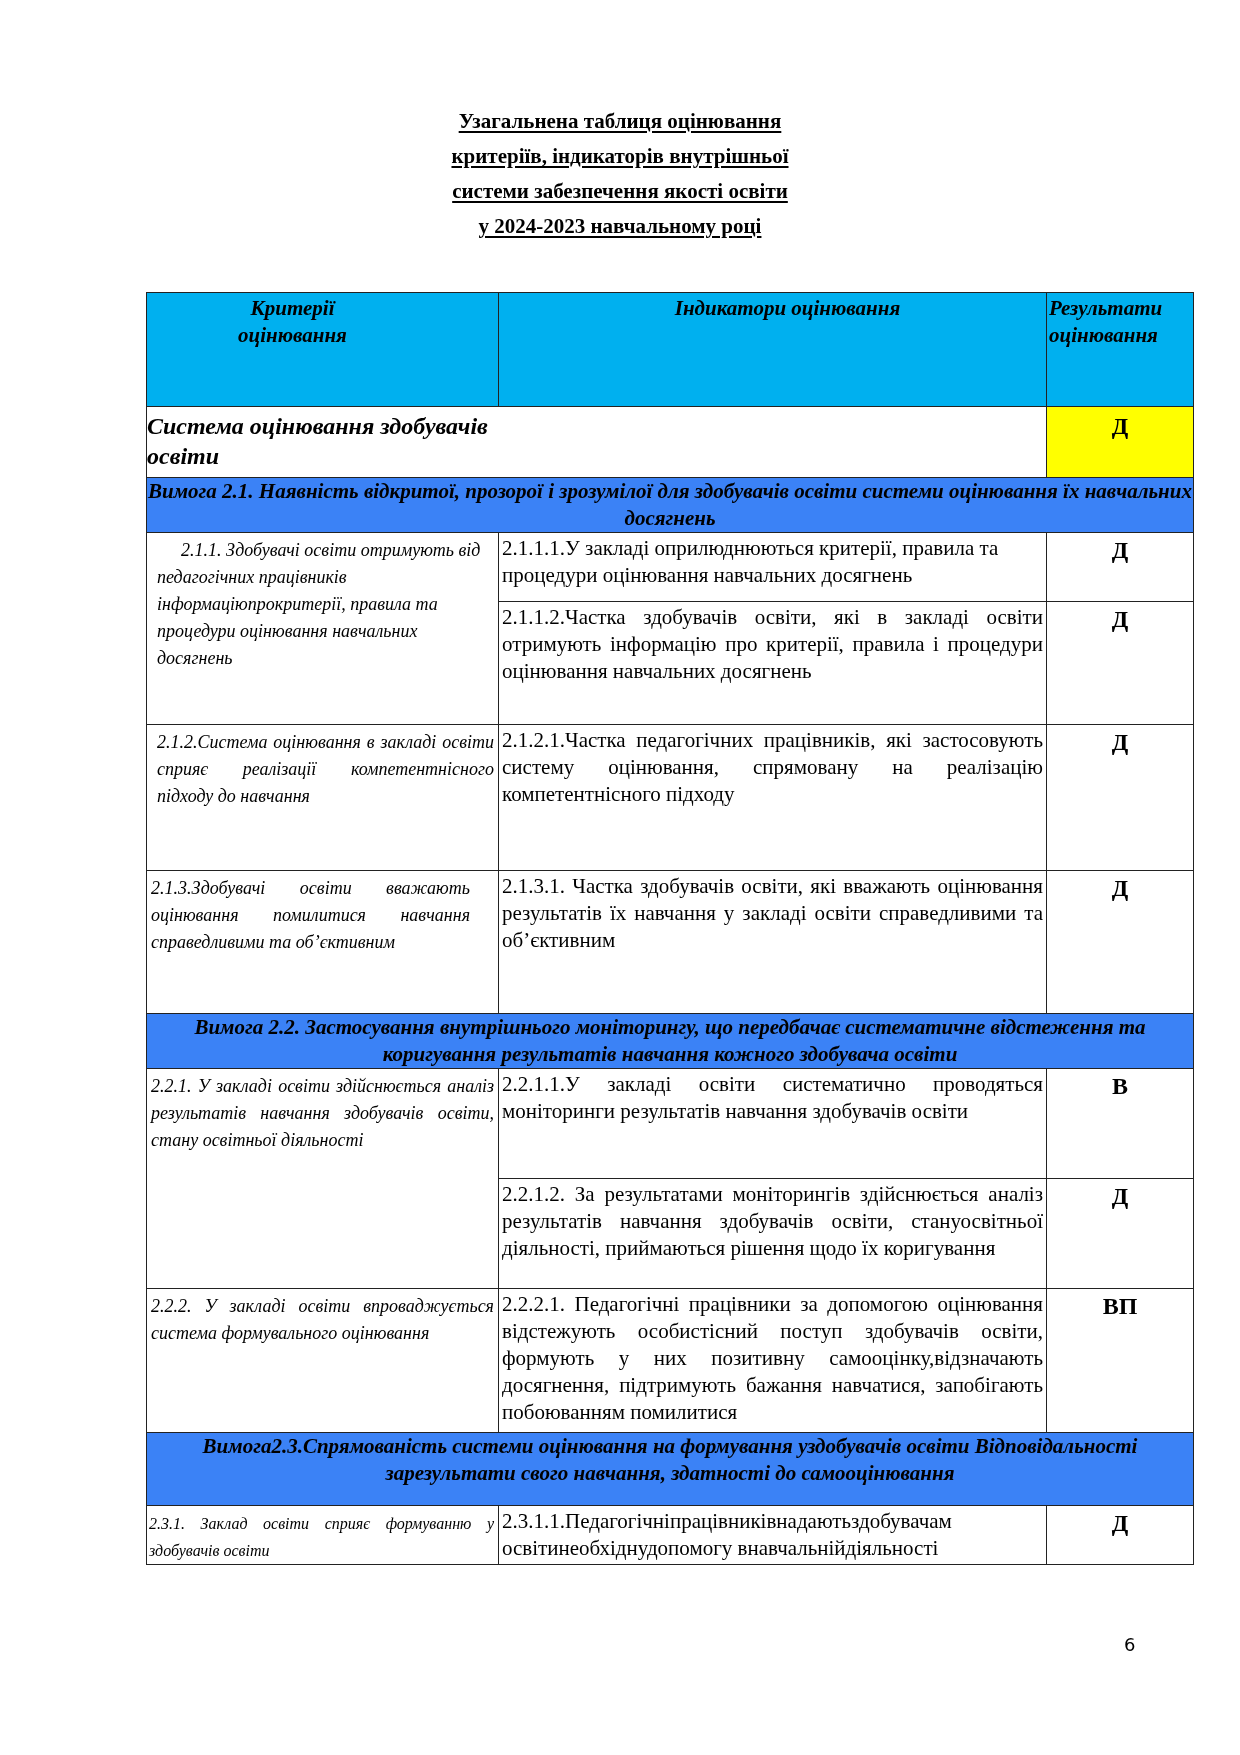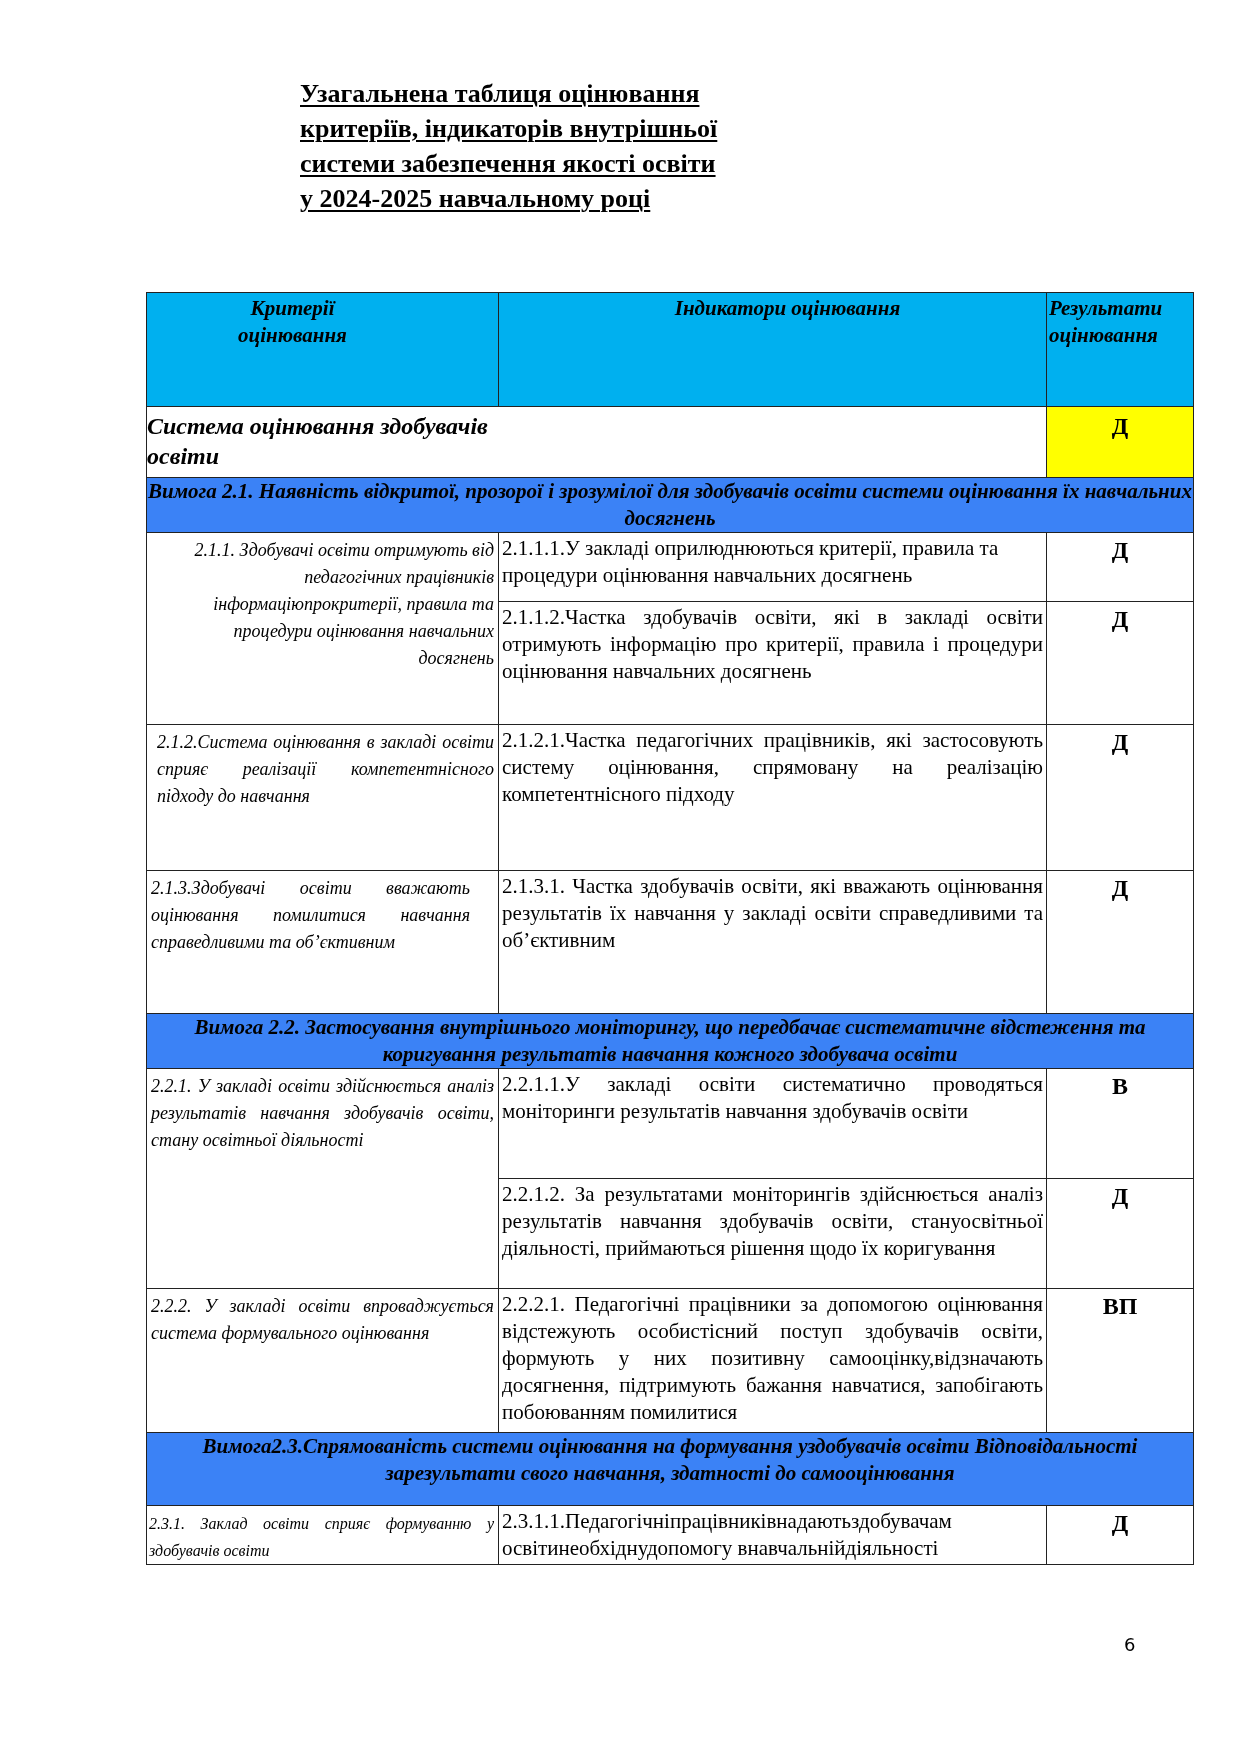--- a/index.html
+++ b/index.html
@@ -1,19 +1,19 @@
 <!DOCTYPE html>
 <html><head>
   <meta charset="utf-8">
   <style>
     html, body { margin: 0; padding: 0; background: #ffffff; }
     body { width: 1240px; height: 1755px; position: relative; font-family: "Liberation Serif", serif; color: #000; }
     .title {
-      position: absolute; left: 300px; top: 76px; width: 640px;
-      font-weight: bold; font-size: 26px; line-height: 35px;
+      position: absolute; left: 300px; top: 104px; width: 640px;
+      text-align: center; font-weight: bold; font-size: 21px; line-height: 35px;
     }
     .title span { text-decoration: underline; text-decoration-thickness: 2px; text-underline-offset: 3px; display: inline-block; }
     table.grid {
       position: absolute; left: 146px; top: 292px; width: 1047px;
       border-collapse: collapse; table-layout: fixed;
     }
     table.grid td { border: 1.5px solid #222; vertical-align: top; padding: 0; }
     .col1 { width: 352px; } .col2 { width: 548px; } .col3 { width: 147px; }
     .hdr td { background: #00b0ef; height: 111px; font-style: italic; font-weight: bold; font-size: 21px; line-height: 27px; }
     .hdr .h1 { text-align: center; padding-top: 2px; padding-right: 60px; }
@@ -29,21 +29,21 @@
     .res { text-align: center; font-weight: bold; font-size: 24px; padding-top: 4px !important; }
     .pagenum { position: absolute; left: 1124px; top: 1634px; font-family: "DejaVu Sans", sans-serif; font-size: 18px; }
   </style>
 </head>
 <body>
 
 <div class="title">
   <span>Узагальнена таблиця оцінювання</span><br>
   <span>критеріїв, індикаторів внутрішньої</span><br>
   <span>системи забезпечення якості освіти</span><br>
-  <span>у 2024-2025  навчальному році</span>
+  <span>у 2024-2023  навчальному році</span>
 </div>
 
 <table class="grid">
   <colgroup>
       <col class="col1">
       <col class="col2">
       <col class="col3">
     </colgroup>
   <tbody>
       <tr class="hdr">
@@ -53,21 +53,21 @@
   </tr>
   <tr class="sys">
     <td class="stitle" colspan="2"><span style="display:inline-block;width:380px;">Система оцінювання здобувачів освіти</span></td>
     <td class="sres">Д</td>
   </tr>
 
   <tr class="req">
     <td colspan="3">Вимога 2.1. Наявність відкритої, прозорої і зрозумілої для здобувачів освіти системи оцінювання їх навчальних досягнень</td>
   </tr>
   <tr style="height:69px;">
-    <td class="crit" rowspan="2" style="text-indent:24px;text-align:right;">2.1.1. Здобувачі освіти отримують від педагогічних працівників інформаціюпрокритерії, правила та процедури оцінювання навчальних досягнень</td>
+    <td class="crit" rowspan="2" style="text-indent:24px;">2.1.1. Здобувачі освіти отримують від педагогічних працівників інформаціюпрокритерії, правила та процедури оцінювання навчальних досягнень</td>
     <td class="ind">2.1.1.1.У закладі оприлюднюються критерії, правила та процедури оцінювання навчальних досягнень</td>
     <td class="res">Д</td>
   </tr>
   <tr style="height:123px;">
     <td class="ind justify">2.1.1.2.Частка здобувачів освіти, які в закладі освіти отримують інформацію про критерії, правила і процедури оцінювання навчальних досягнень</td>
     <td class="res">Д</td>
   </tr>
   <tr style="height:146px;">
     <td class="crit justify">2.1.2.Система оцінювання в закладі освіти сприяє реалізації компетентнісного підходу до навчання</td>
     <td class="ind justify">2.1.2.1.Частка педагогічних працівників, які застосовують систему оцінювання, спрямовану на реалізацію компетентнісного підходу</td>

